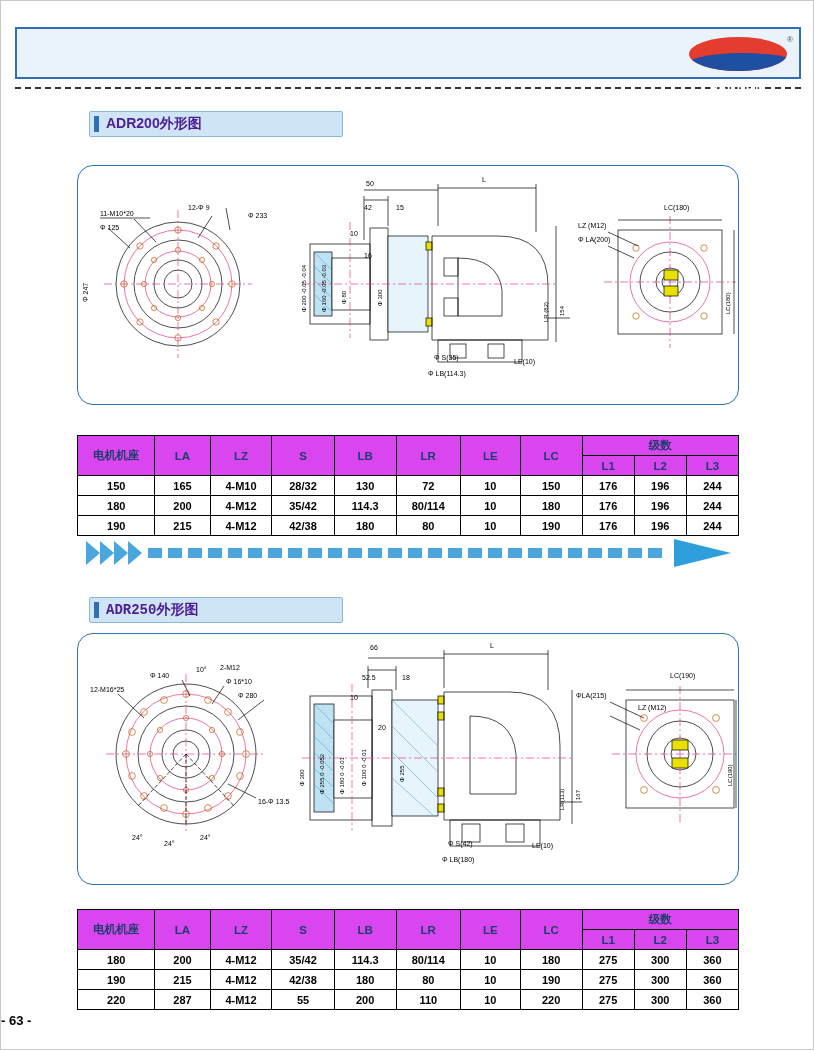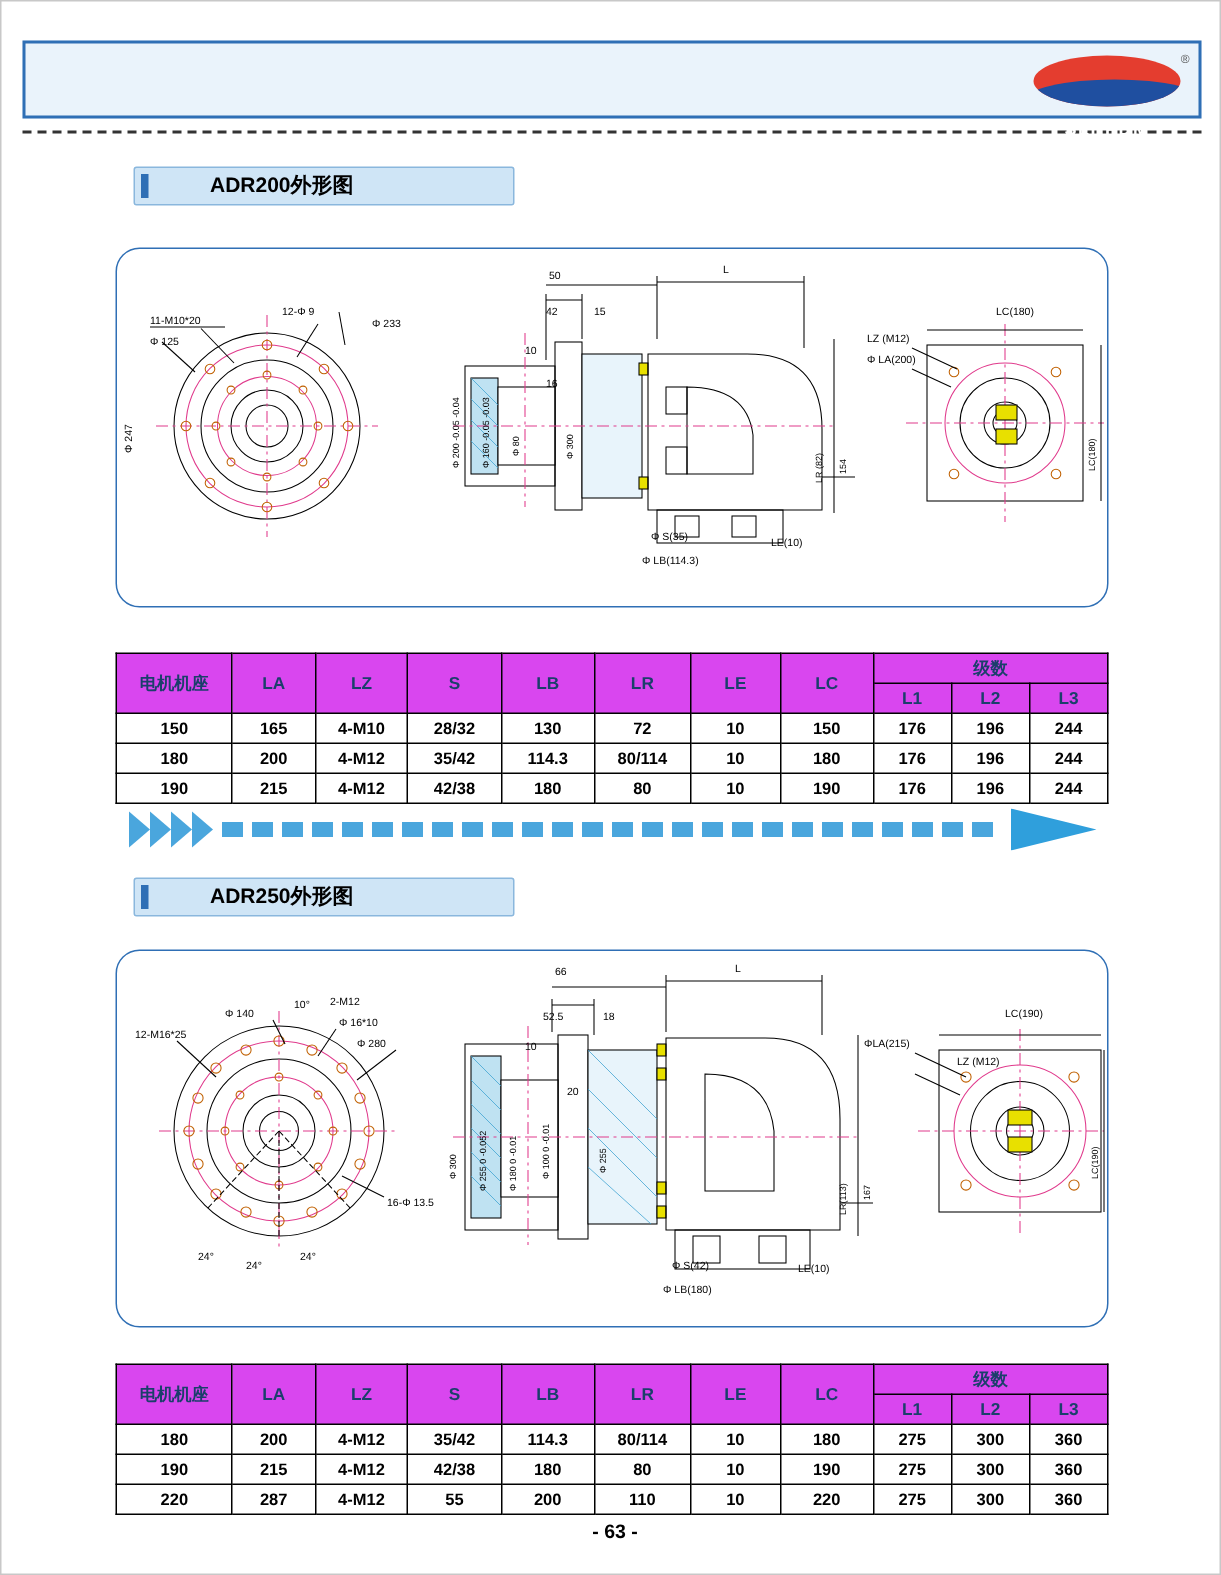--- a/index.html
+++ b/index.html
@@ -56,21 +56,21 @@
   
   .sec-tag{
     position:absolute;height:24px;
     background:#cfe5f6;border:1px solid #8ab7dd;
     border-radius:2px;
   }
   .sec-tag .bar{
     position:absolute;left:4px;top:4px;width:5px;height:16px;background:#2f6fb5;
   }
   .sec-tag .txt{
-    position:absolute;left:16px;top:3px;font-size:14px;font-weight:bold;color:#000000;margin-left:34px;
+    position:absolute;left:16px;top:3px;font-size:14px;font-weight:bold;color:#4c1d95;
   }
   
   .draw-box{
     position:absolute;
     border:1px solid #2f6fb5;border-radius:16px;
     background:#ffffff;
     box-sizing:border-box;
   }
   .draw-box svg{display:block;}
   
@@ -92,22 +92,22 @@
   }
   table.spec td{background:#fff;color:#000;}
   .th-sub{font-size:9.5px;height:12px;}
   .th-grp{font-size:10.5px;height:12px;}
   
   .divider{
     position:absolute;left:85px;top:538px;width:645px;height:28px;
   }
   
   .footer{
-    position:absolute;left:0;top:1012px;width:738px;text-align:center;
-    font-size:13px;font-weight:bold;margin-left:40px;
+    position:absolute;left:0;top:1012px;width:738px;text-align:left;
+    font-size:13px;font-weight:bold;
   }
   
   .dtxt{font-size:7px;font-family:"Liberation Sans",sans-serif;fill:#000;}
   .dtxt6{font-size:6px;font-family:"Liberation Sans",sans-serif;fill:#000;}
 </style>
 </head>
 <body>
 
 <div class="page">
 
@@ -348,21 +348,21 @@
           <rect x="482" y="9" width="14" height="10"></rect>
         <rect x="502" y="9" width="14" height="10"></rect>
           <rect x="522" y="9" width="14" height="10"></rect>
         <rect x="542" y="9" width="14" height="10"></rect>
           <rect x="562" y="9" width="14" height="10"></rect>
       </g>
       <polygon points="588,0 645,14 588,28" fill="#2f9fdc"></polygon>
     </svg>
   </div>
 
-  <div class="sec-tag" style="left:88px;top:584px;width:252px;">
+  <div class="sec-tag" style="left:88px;top:596px;width:252px;font-family:Liberation Mono, monospace;">
     <div class="bar"></div>
     <div class="txt">ADR250外形图</div>
   </div>
 
   <div class="draw-box" style="left:76px;top:632px;width:662px;height:252px;">
     <svg width="660" height="250" viewBox="0 0 660 250" xmlns="http://www.w3.org/2000/svg">
       <g stroke="#000" fill="none" stroke-width="0.7">
 
         <circle cx="108" cy="120" r="70"></circle>
         <circle cx="108" cy="120" r="60" stroke="#e03a8c"></circle>

